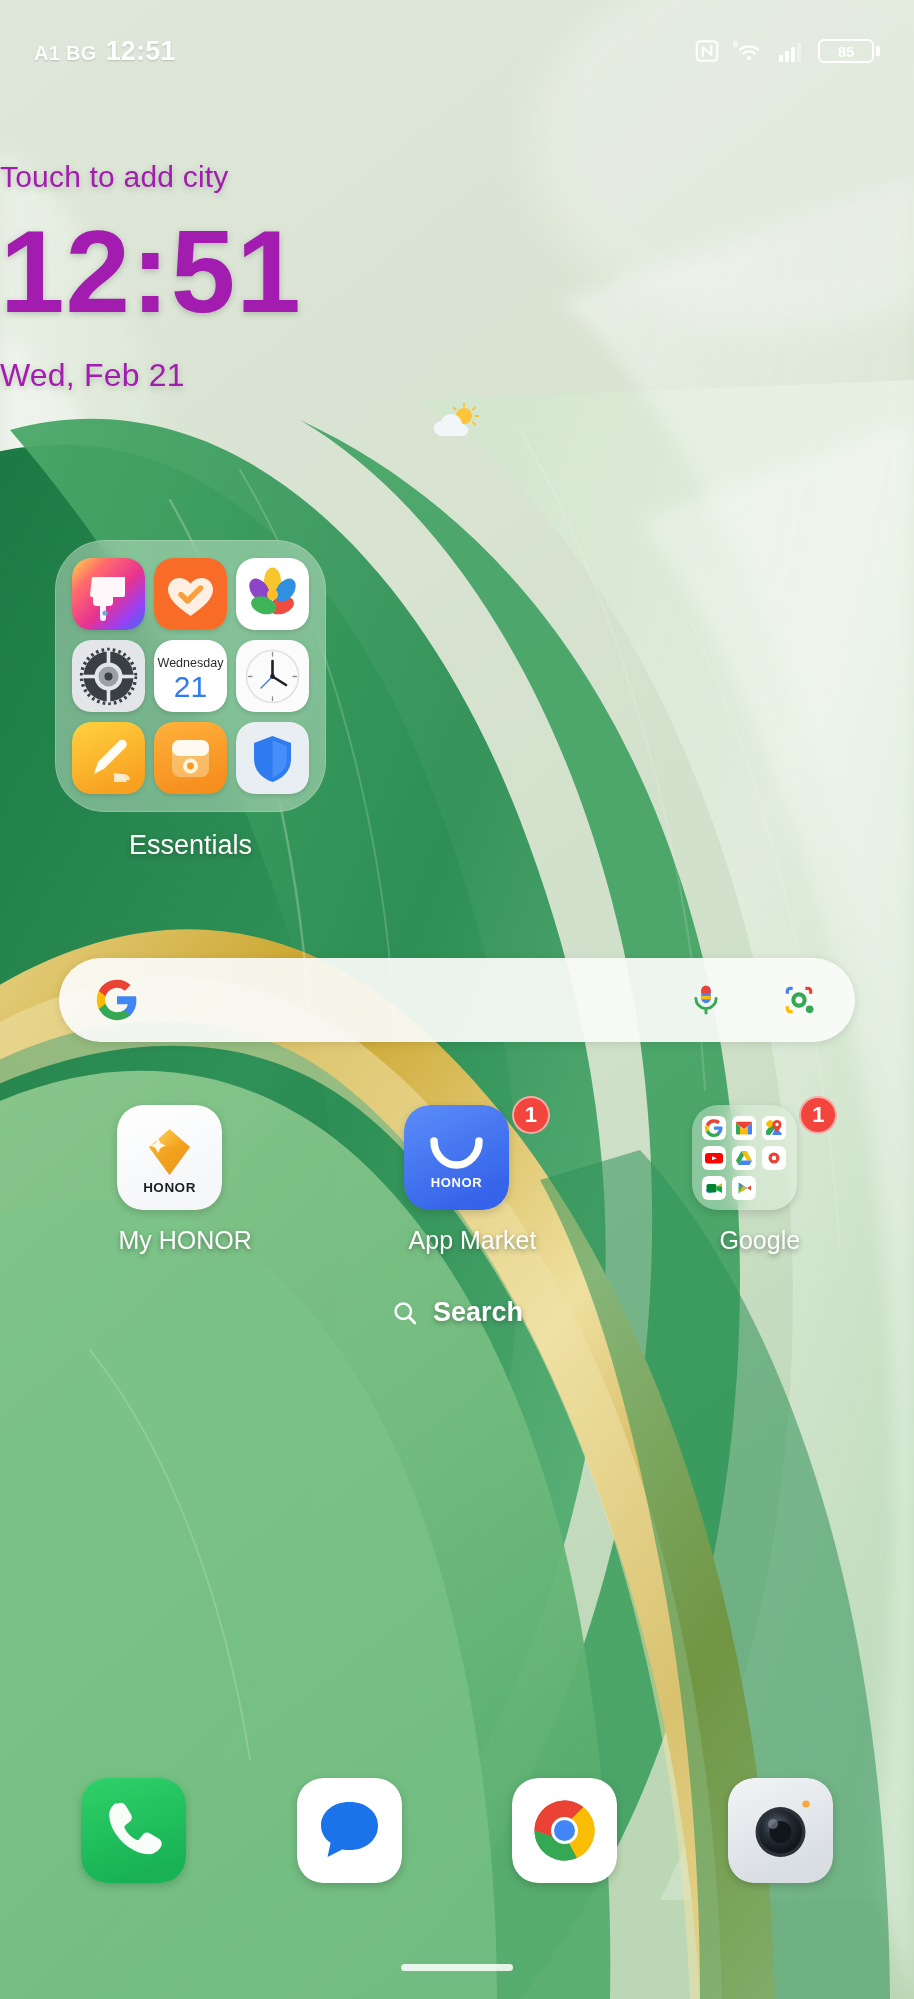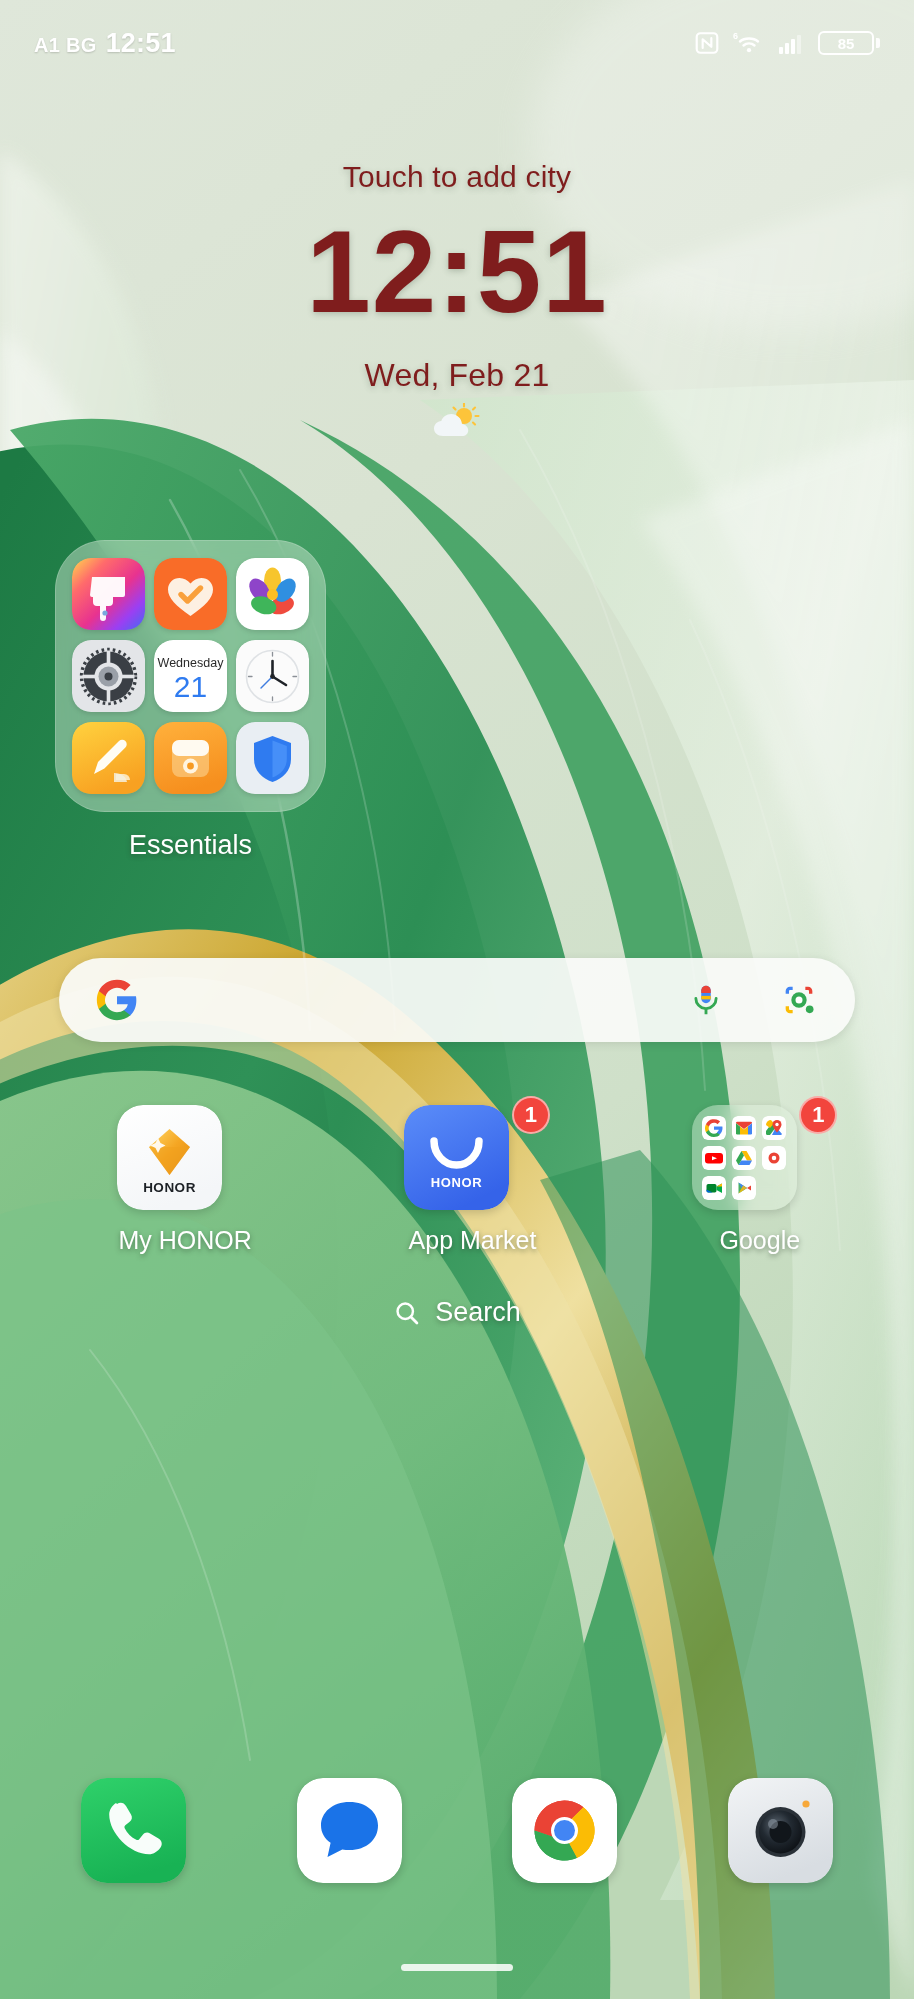--- a/index.html
+++ b/index.html
@@ -10,41 +10,41 @@
     position:relative;
     background:#cdd9c6;
   }
 
   
   #wallpaper { position:absolute; inset:0; overflow:hidden; }
   #wallpaper svg { width:100%; height:100%; display:block; }
 
   
   #statusbar{
-    position:absolute; top:0; left:0; right:0; height:86px;
+    position:absolute; top:8px; left:0; right:0; height:86px;
     display:flex; align-items:center; justify-content:space-between;
     padding:0 34px; z-index:40; color:#fff;
   }
   .sb-left{ display:flex; align-items:baseline; gap:9px; }
   .sb-carrier{ font-size:20px; font-weight:600; letter-spacing:.3px; text-shadow:0 1px 2px rgba(0,0,0,.18); }
   .sb-time{ font-size:27px; font-weight:700; letter-spacing:.2px; text-shadow:0 1px 2px rgba(0,0,0,.18); }
   .sb-right{ display:flex; align-items:center; gap:13px; }
   .sb-ico{ display:block; }
   .batt{ display:flex; align-items:center; gap:2px; }
   .batt-body{
     width:56px; height:24px; border:2.5px solid #fff; border-radius:6px;
     display:flex; align-items:center; justify-content:center;
   }
   .batt-num{ font-size:15px; font-weight:700; color:#fff; line-height:1; }
   .batt-cap{ width:4px; height:10px; background:#fff; border-radius:0 2px 2px 0; opacity:.9; }
 
   
   #clockwidget{
     position:absolute; top:160px; left:0; right:0; z-index:30;
-    display:flex; flex-direction:column; align-items:center; color:#7f1d1d;
+    display:flex; flex-direction:column; color:#a21caf;
     text-shadow:0 2px 6px rgba(70,90,70,.30);
   }
   #city{ font-size:30px; font-weight:500; letter-spacing:.2px; }
   #bigtime{ font-size:116px; font-weight:700; line-height:1.05; letter-spacing:1px; margin-top:18px; }
   #datetext{ font-size:32px; font-weight:500; margin-top:23px; letter-spacing:.2px; }
   #weatherrow{ margin-top:8px; height:40px; display:flex; align-items:center; justify-content:center; }
 
   
   #folder{
     position:absolute; left:55px; top:540px; z-index:30;
@@ -102,21 +102,21 @@
     backdrop-filter:blur(10px); -webkit-backdrop-filter:blur(10px);
     display:grid; grid-template-columns:repeat(3,1fr); grid-template-rows:repeat(3,1fr);
     padding:9px; gap:3px; place-items:center; box-shadow:0 3px 8px rgba(0,0,0,.14);
   }
   .gmini{ width:24px; height:24px; border-radius:6px; overflow:hidden; position:relative; background:transparent; }
 
   
   #searchpill{
     position:absolute; left:0; right:0; top:1297px; z-index:30;
     display:flex; align-items:center; justify-content:center; gap:14px;
-    color:#fff; font-size:27px; font-weight:400;
+    color:#fff; font-size:27px; font-weight:700;
     text-shadow:0 2px 5px rgba(40,60,40,.45);
   }
 
   
   #dock{
     position:absolute; left:0; right:0; bottom:116px; z-index:30;
     display:flex; justify-content:space-around; padding:0 26px;
   }
   .dock-app{ width:168px; display:flex; justify-content:center; }
   .dock-icon{ width:105px; height:105px; border-radius:26px; overflow:hidden; position:relative;

